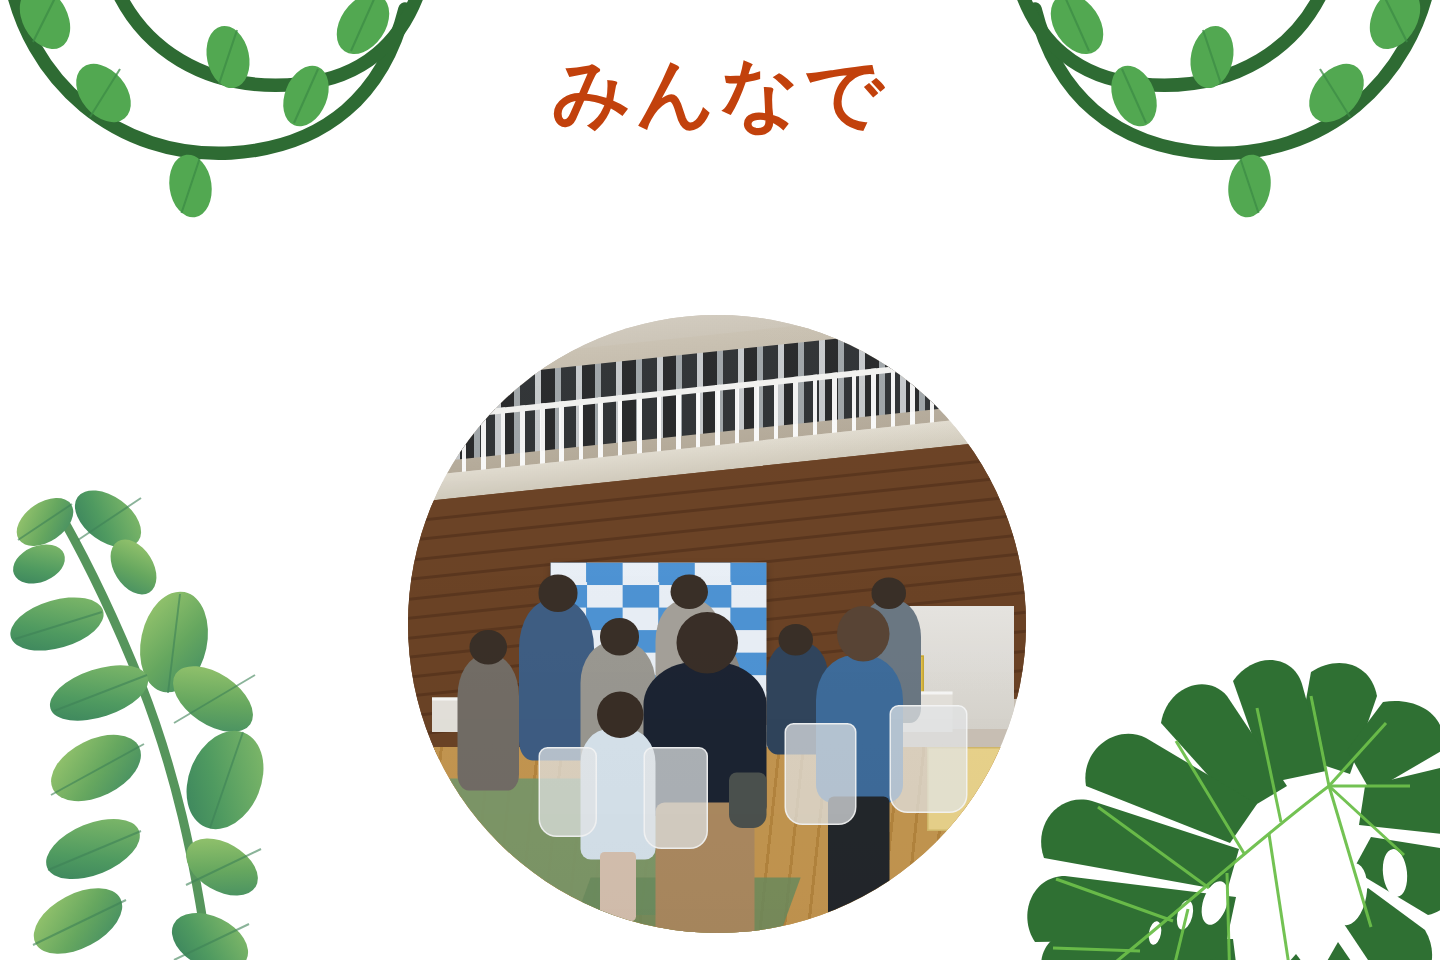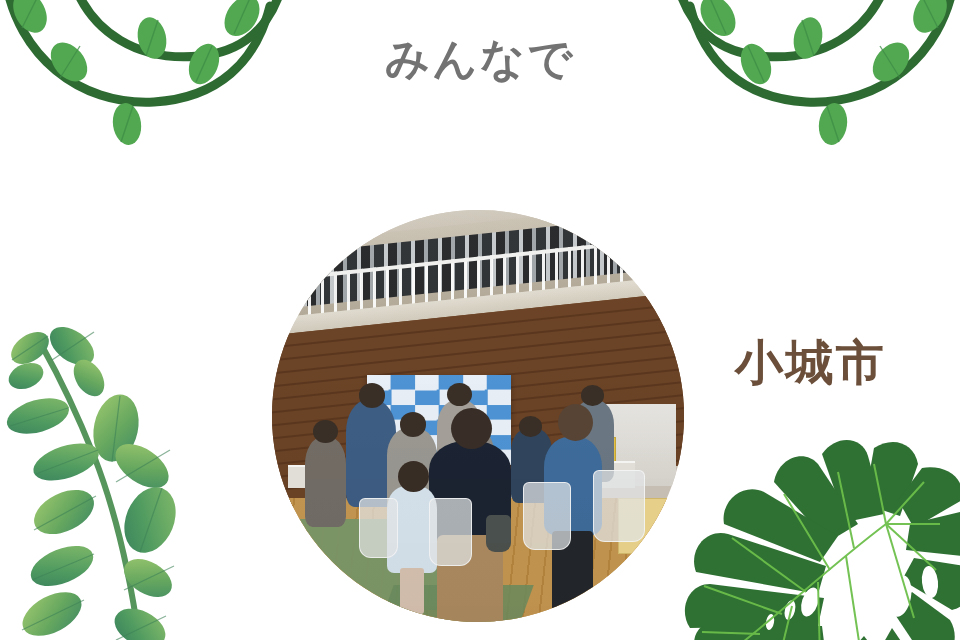--- a/index.html
+++ b/index.html
@@ -29,25 +29,25 @@
   
   .headline {
     position: absolute;
     left: 0;
     right: 0;
     top: 34px;
     text-align: center;
   }
   .headline-line1 {
     display: block;
-    font-size: 44px;
+    font-size: 52px;
     line-height: 1.12;
     font-weight: 700;
     letter-spacing: 0.055em;
-    color: #737373;
+    color: #c2410c;
   }
   .headline-line2 {
     display: block;
     font-size: 60px;
     line-height: 1.14;
     font-weight: 700;
     letter-spacing: 0.035em;
     color: #2f7a30;
     margin-top: 4px;
   }
@@ -298,21 +298,20 @@
 
       <div class="bag" style="left:61%; top:66%; width:11%; height:16%;"></div>
       <div class="bag" style="left:78%; top:63%; width:12%; height:17%;"></div>
       <div class="bag" style="left:38%; top:70%; width:10%; height:16%;"></div>
       <div class="bag" style="left:21%; top:70%; width:9%; height:14%;"></div>
 
       <div style="position:absolute; inset:0; background:linear-gradient(180deg, rgba(255,255,255,.05), rgba(0,0,0,.10)); mix-blend-mode:multiply; opacity:.55;"></div>
     </div>
   </div>
 
-  <div class="city-name">小城市</div>
 
   <svg class="deco deco-branch-bl" viewBox="0 0 240 330" aria-hidden="true">
     <defs>
       <linearGradient id="lf1" x1="0" y1="0" x2="1" y2="1">
         <stop offset="0%" stop-color="#9ec96f"></stop>
         <stop offset="55%" stop-color="#66a75f"></stop>
         <stop offset="100%" stop-color="#3f8a63"></stop>
       </linearGradient>
       <linearGradient id="lf2" x1="1" y1="0" x2="0" y2="1">
         <stop offset="0%" stop-color="#87bd6a"></stop>

